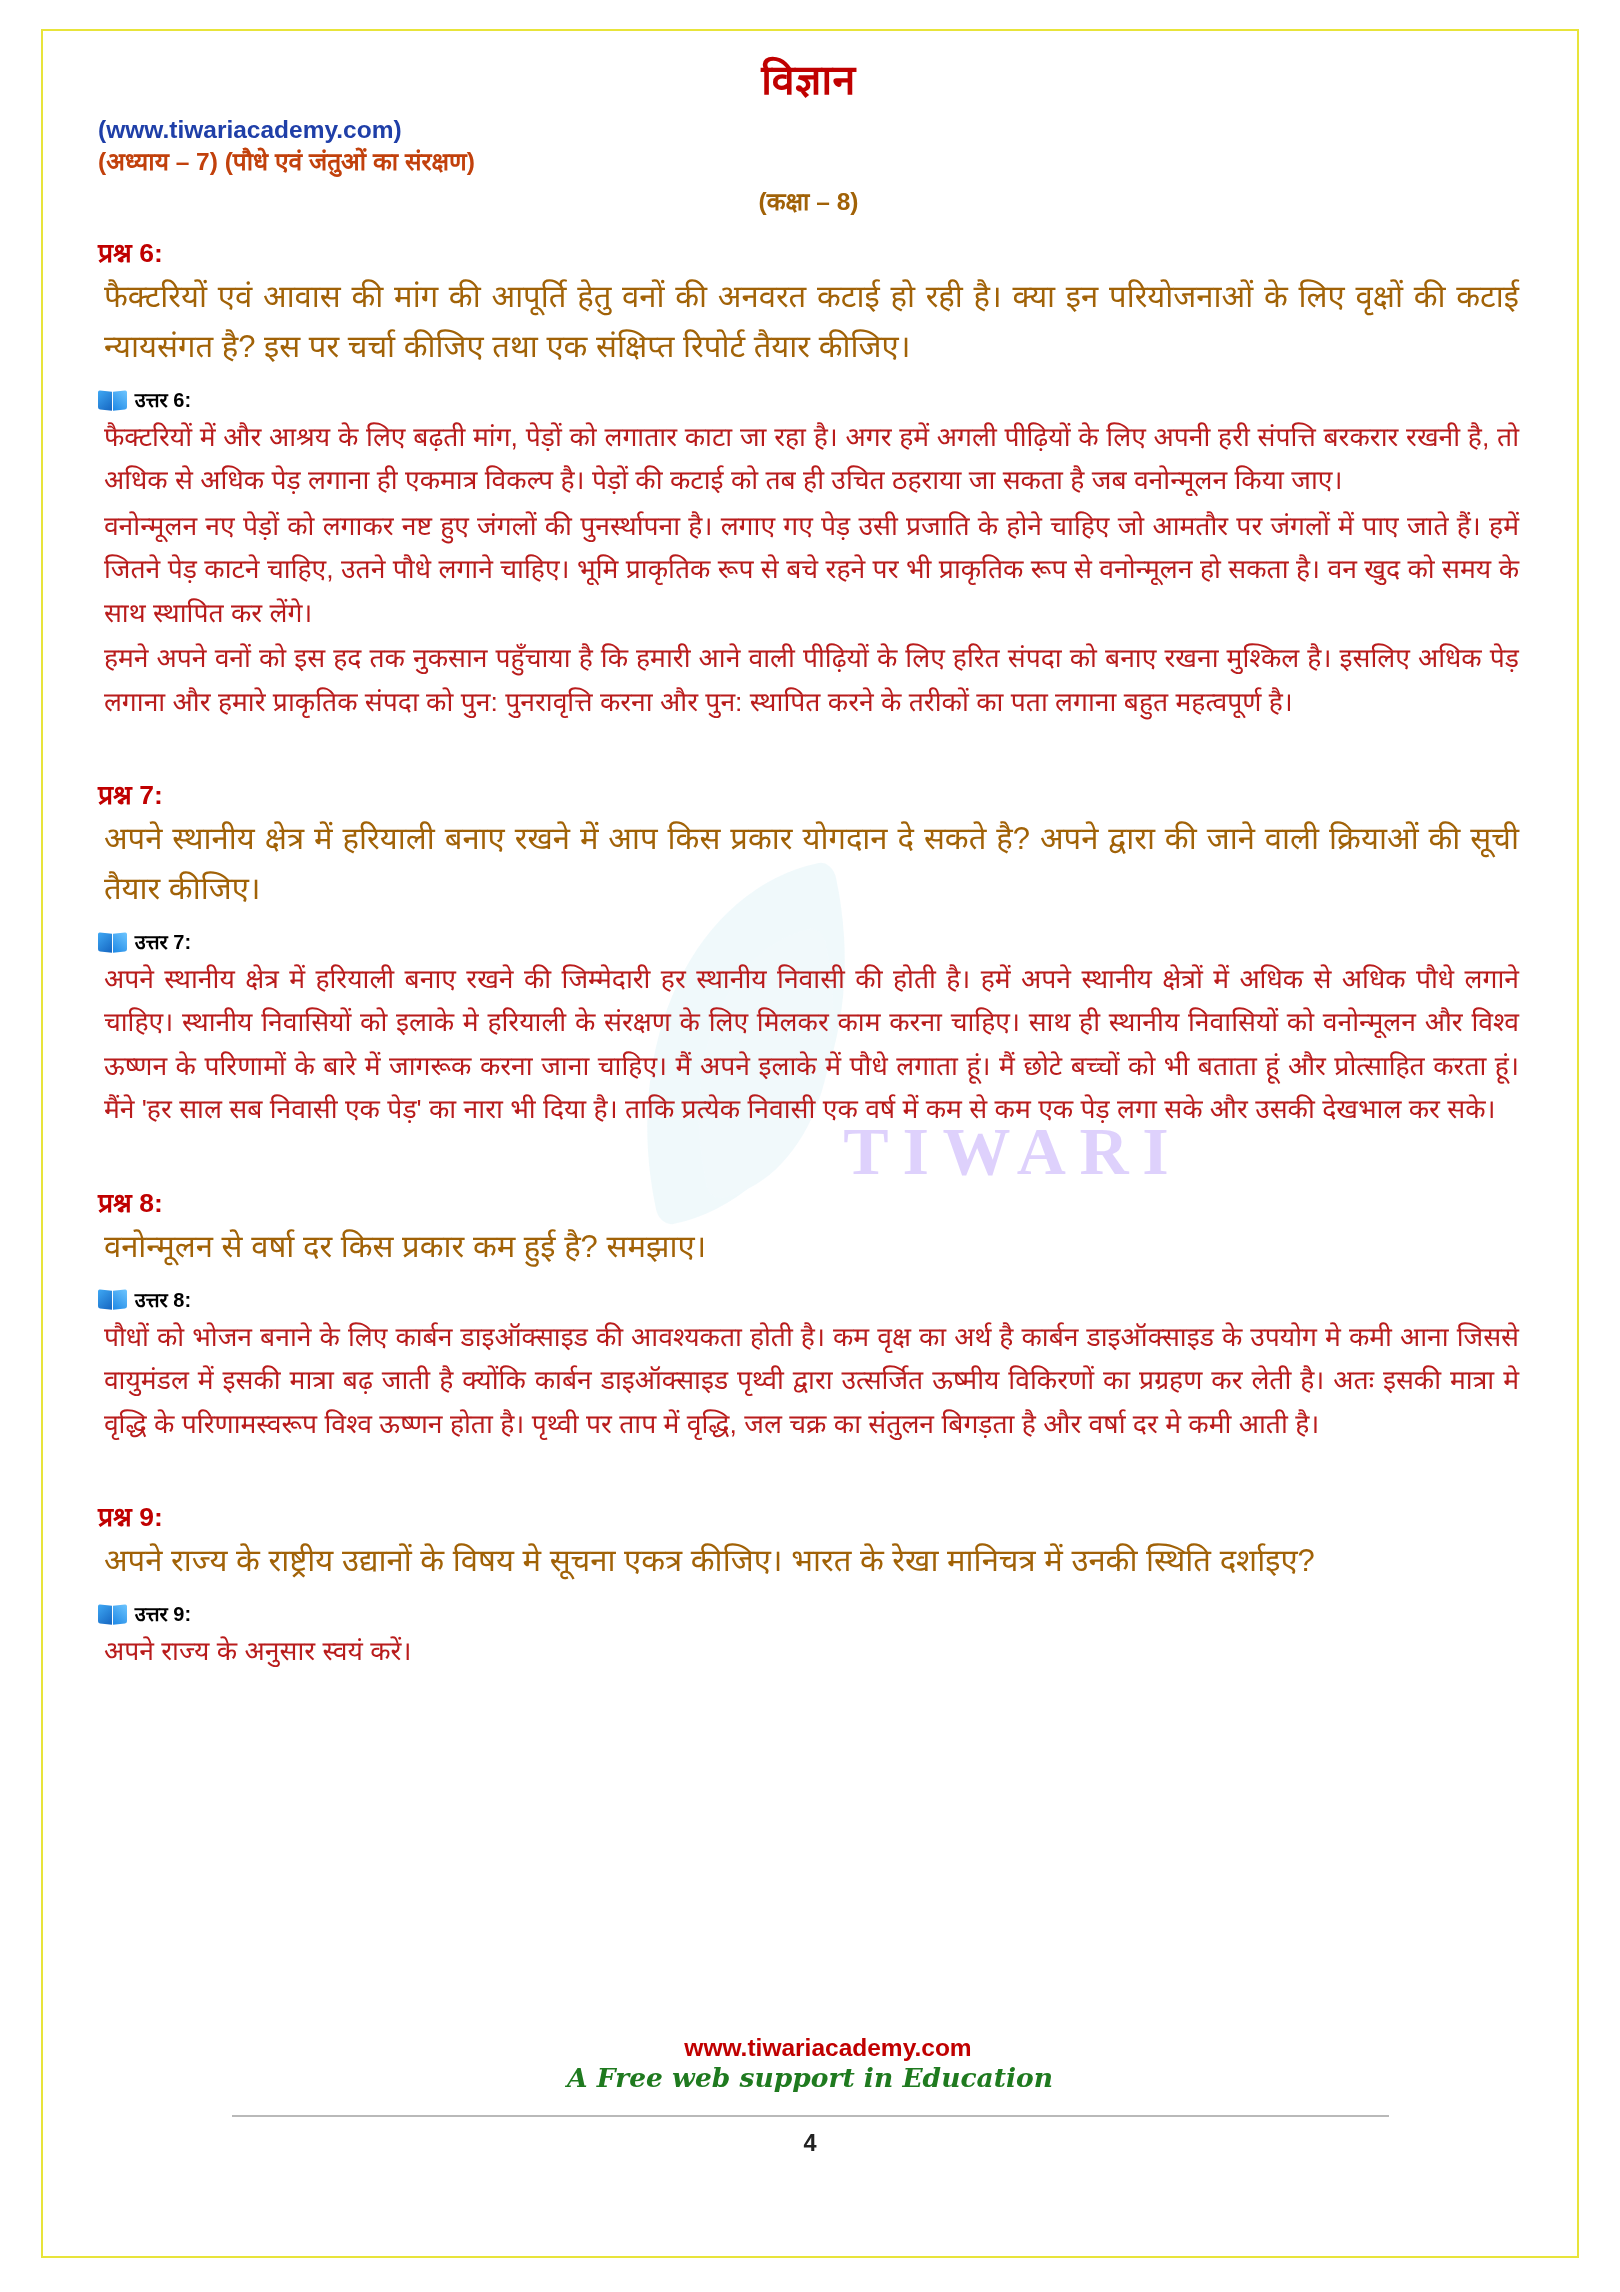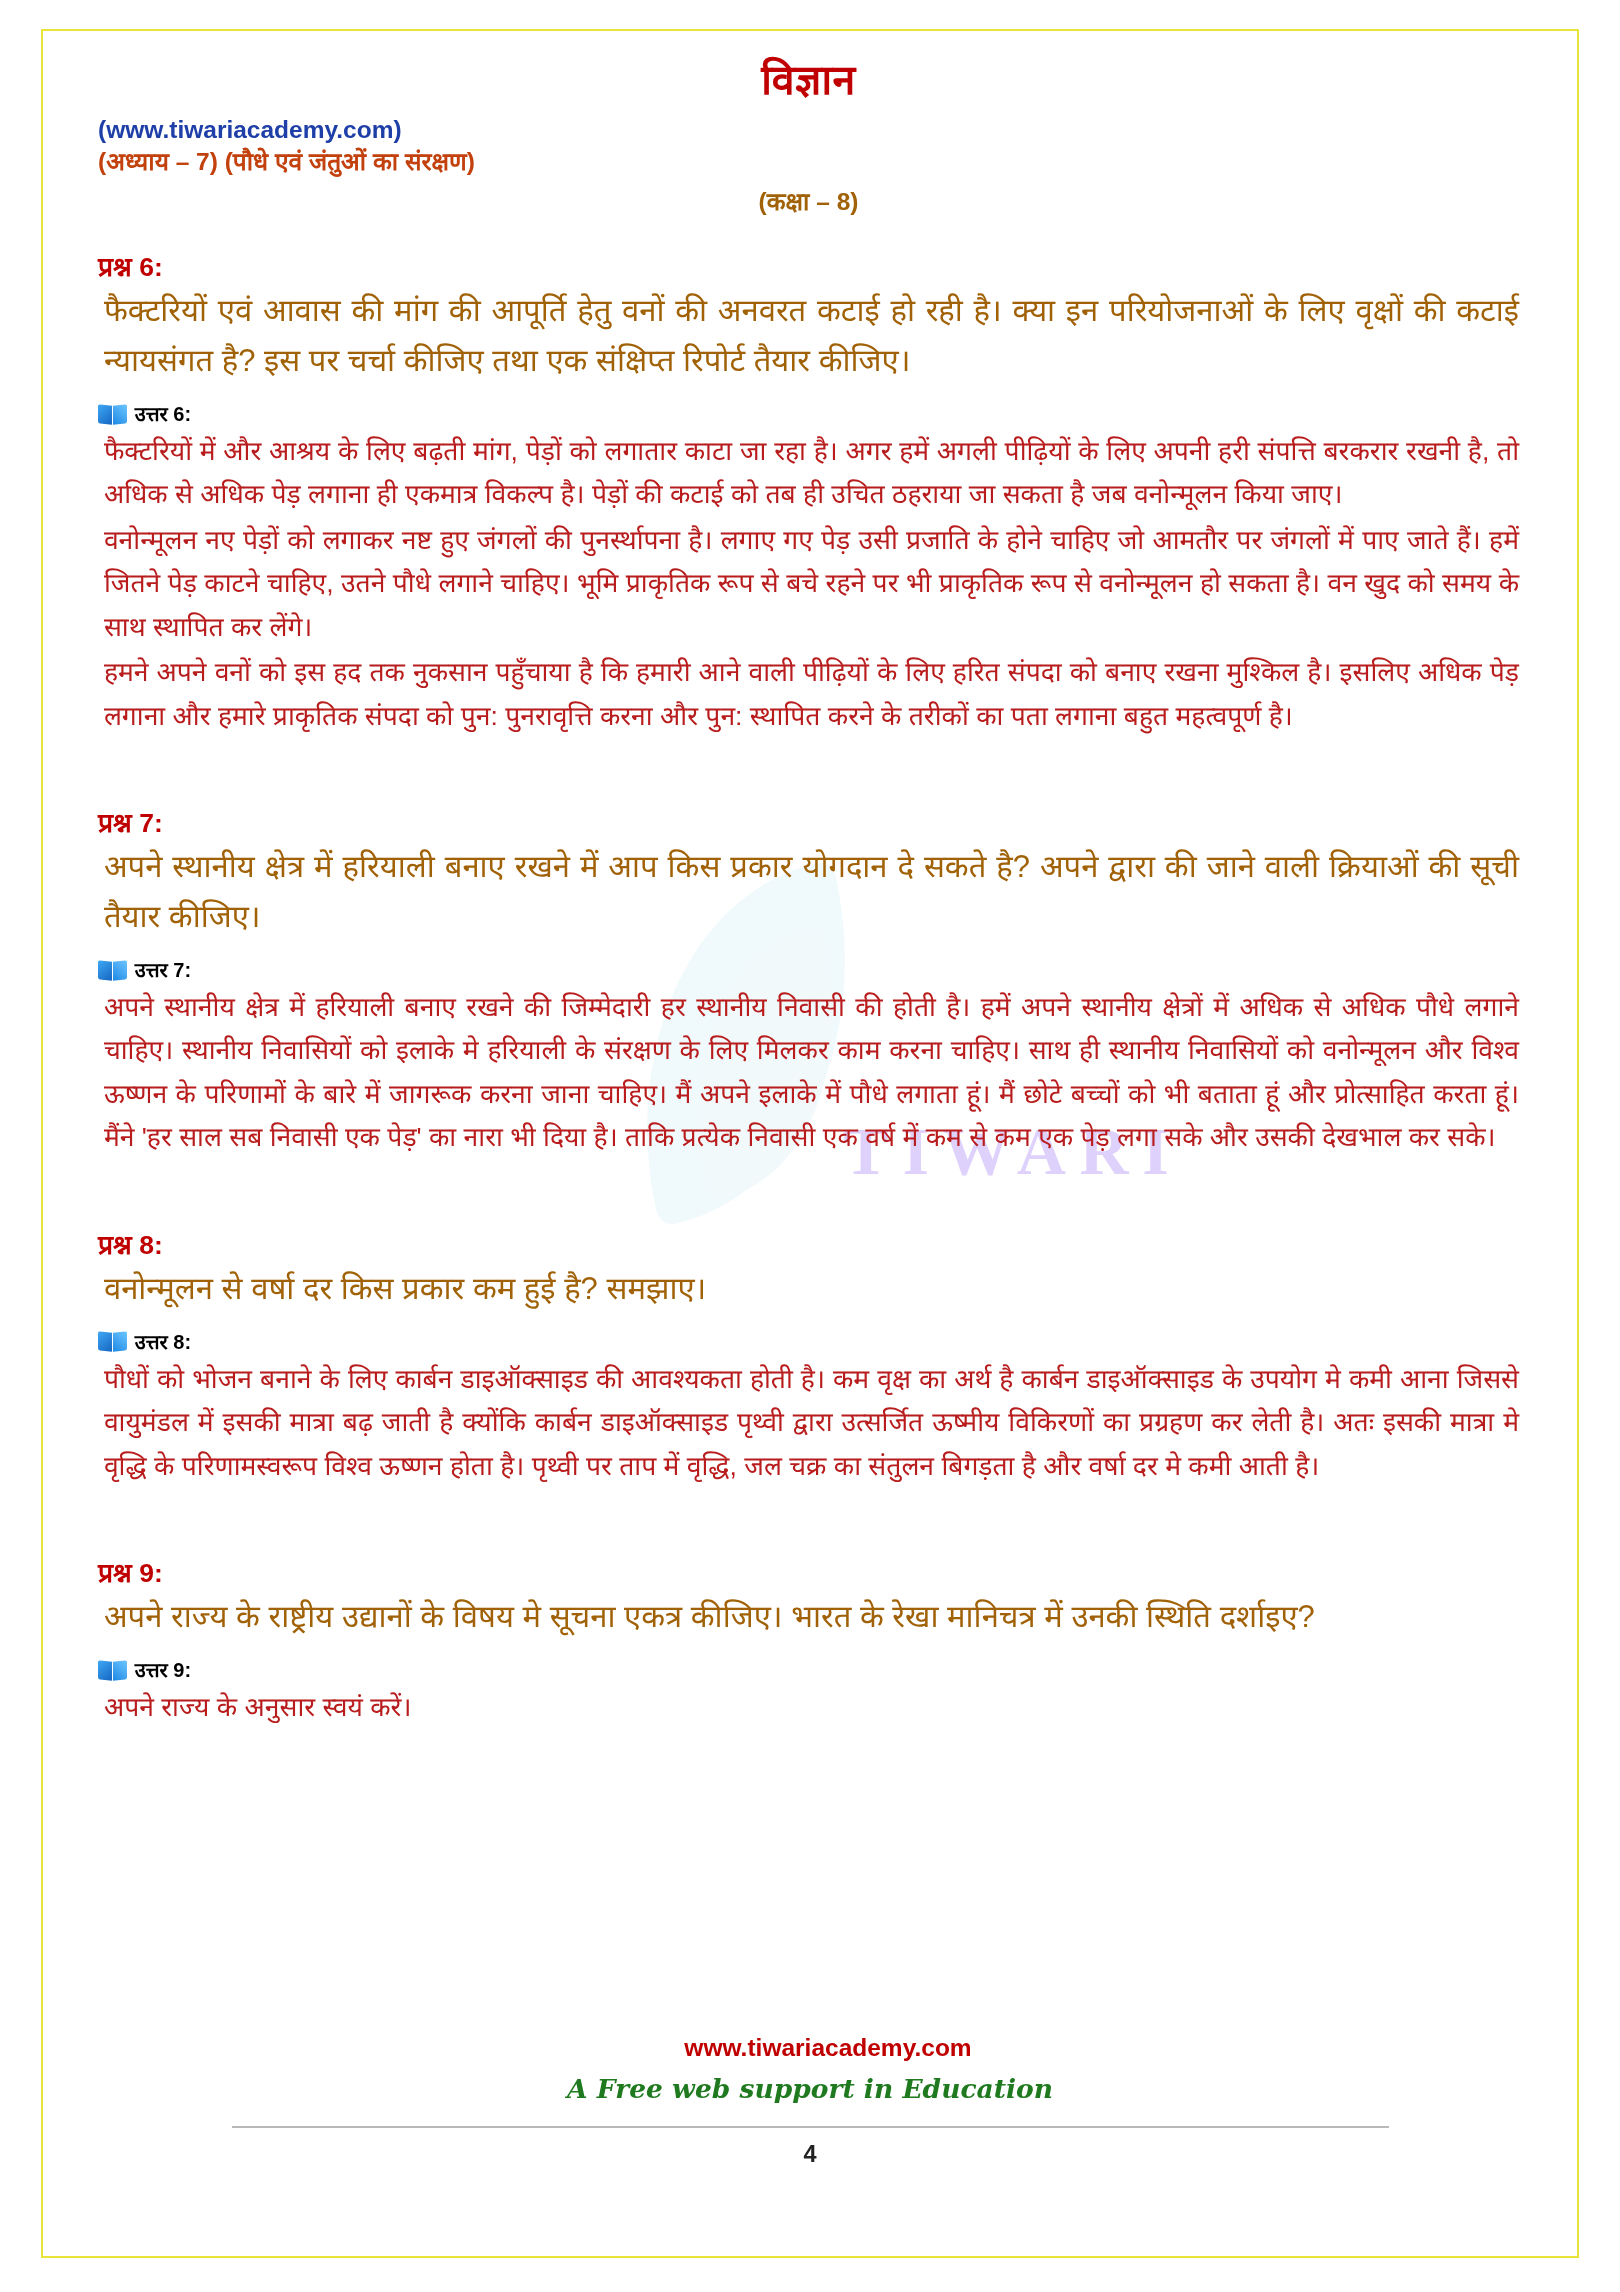--- a/index.html
+++ b/index.html
@@ -59,21 +59,21 @@
     text-align: center;
     color: #a16207;
     font-size: 24.5px;
     font-weight: bold;
     margin-top: 6.9px;
   }
   .q-label {
     color: #c00000;
     font-size: 26.5px;
     font-weight: bold;
-    margin-top: 31px;
+    margin-top: 17px;
     margin-bottom: 2px;
   }
   .q-text {
     color: #a16207;
     font-size: 31px;
     line-height: 1.62;
     text-align: justify;
     text-justify: inter-word;
     padding-left: 5.9px;
   }
@@ -135,21 +135,21 @@
     font-size: 24.5px;
     font-weight: bold;
     padding-left: 36px;
   }
   .footer-tag {
     color: #1f7a1f;
     font-family: "DejaVu Serif", serif;
     font-style: italic;
     font-size: 26.5px;
     font-weight: bold;
-    margin-top: 11px;
+    margin-top: 0;
   }
   .footer-rule {
     margin: 21.6px auto 0 auto;
     width: 1157px;
     height: 2px;
     background: #b9b9b9;
   }
   .page-num {
     text-align: center;
     color: #222222;

